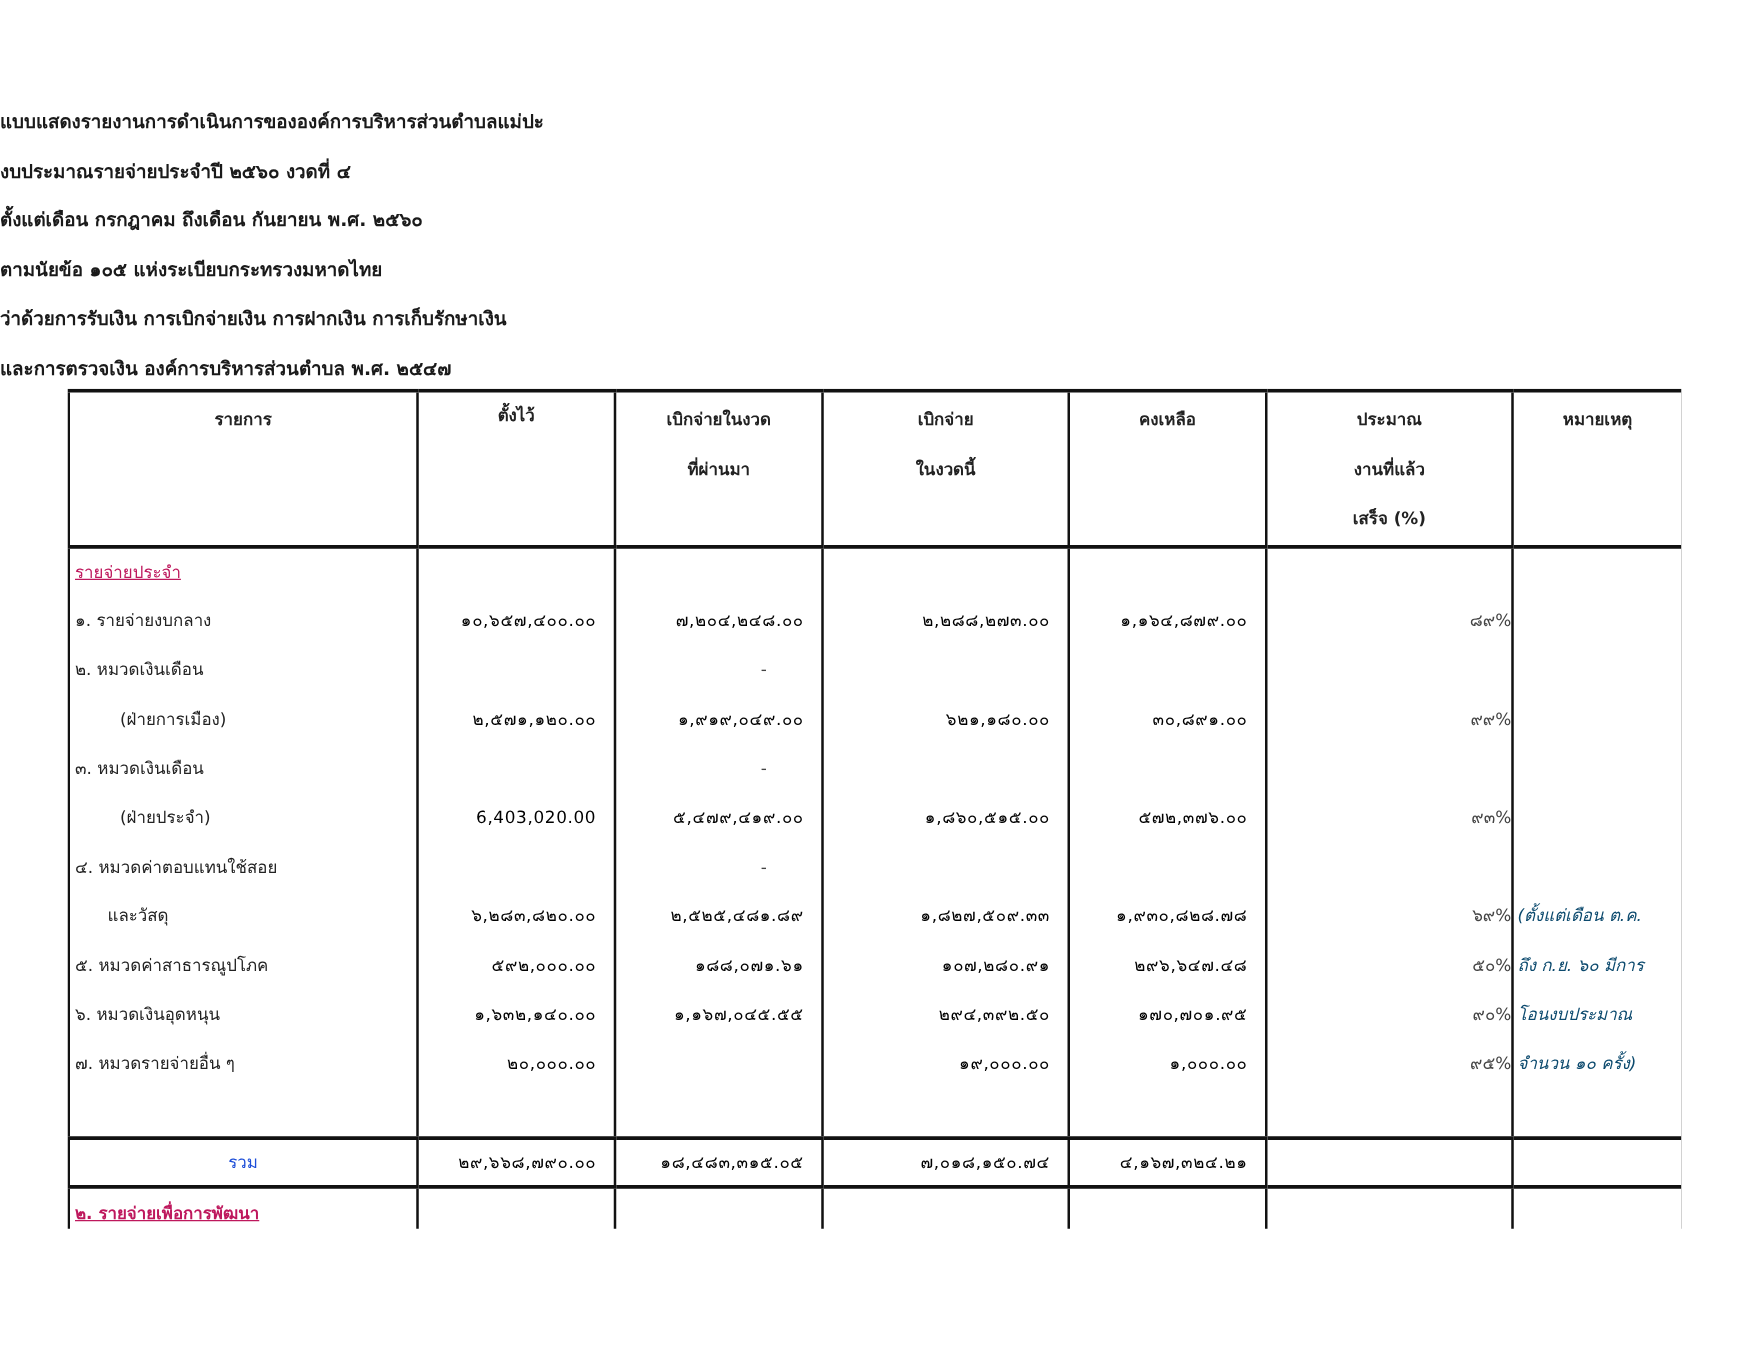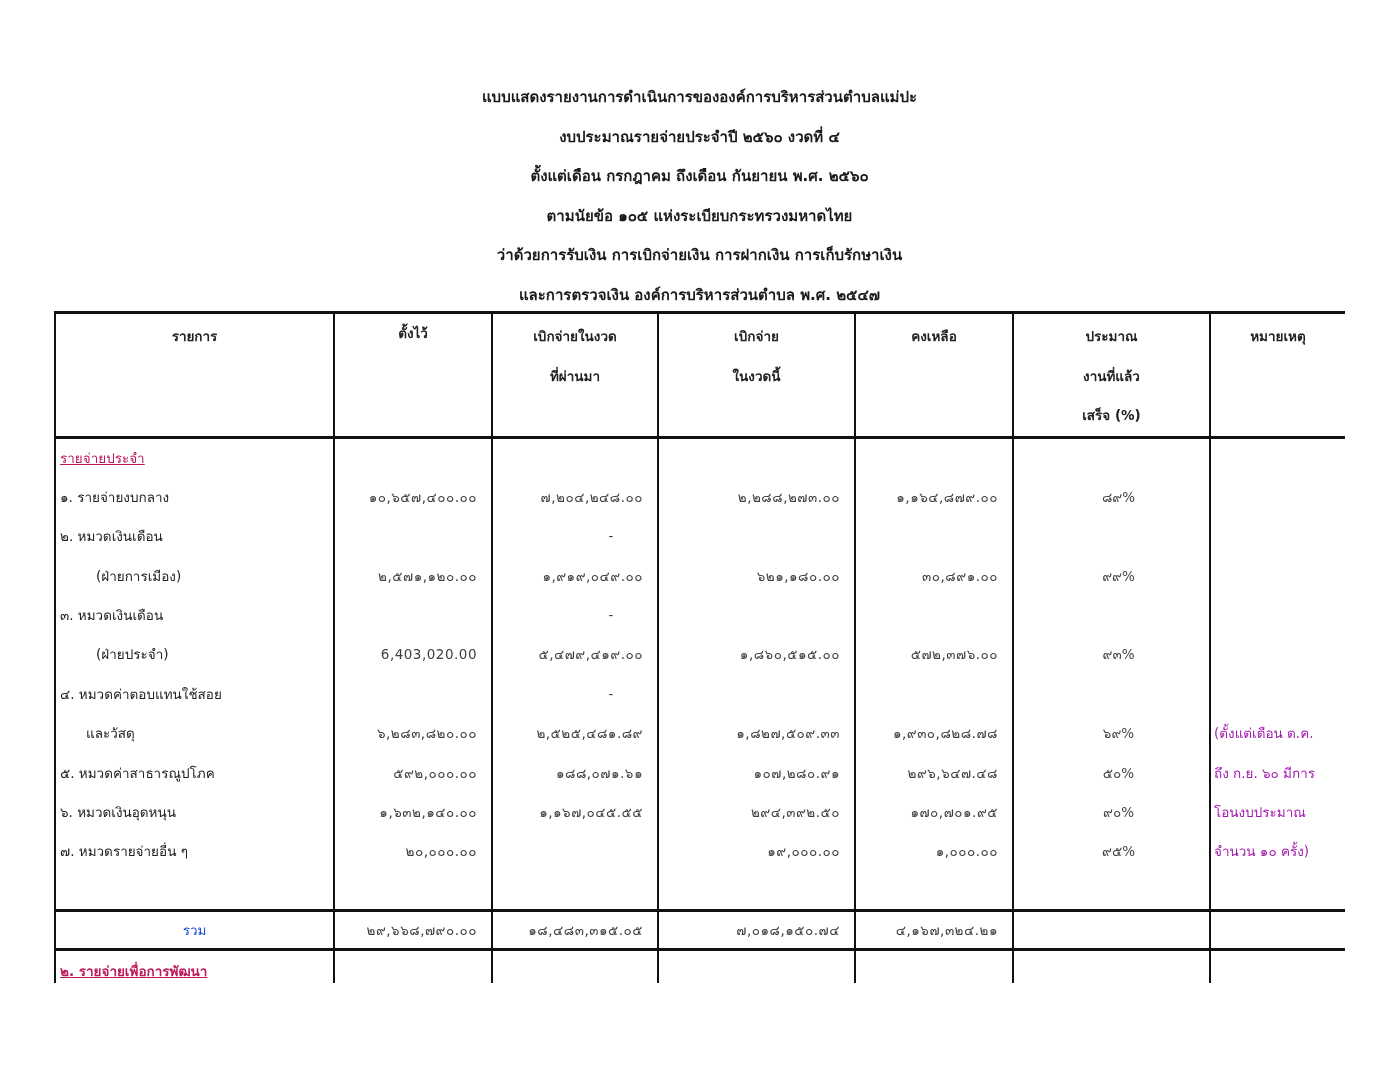--- a/index.html
+++ b/index.html
@@ -1,34 +1,34 @@
 <!DOCTYPE html>
 <html><head>
 <meta charset="utf-8">
 <style>
   html, body { margin:0; padding:0; background:#ffffff; }
   body { width:1399px; height:1080px; position:relative; overflow:hidden;
          font-family:"DejaVu Sans", "Liberation Sans", sans-serif; color:#222; }
-  .title-block { position:absolute; left:0; top:84px; width:1399px; text-align:center; }
+  .title-block { position:absolute; left:0; top:84px; width:1399px; }
   .title-line { font-size:15px; font-weight:bold; height:39.5px; line-height:26px; color:#1a1a1a; }
   .table-wrap { position:absolute; left:54px; top:311px; width:1291px; height:672px; overflow:hidden; }
   table { border-collapse:collapse; width:1291px; table-layout:fixed; }
   td, th { border-left:2.5px solid #111; border-right:2.5px solid #111; padding:0; vertical-align:top; font-size:13.5px; }
   thead th { border-top:3px solid #111; border-bottom:3px solid #111; height:116px; font-weight:bold; text-align:center; }
   .hdr-line { display:block; line-height:39.5px; height:39.5px; }
   .hdr-first { padding-top:3px; }
   .body-cell { height:470px; }
   .cell-line { height:39.4px; line-height:39.4px; white-space:nowrap; overflow:hidden; }
   .lbl { padding-left:4px; }
   .lbl.indent { padding-left:40px; }
   .lbl.indent2 { padding-left:30px; }
-  .num { text-align:right; padding-right:14px; color:#404040; letter-spacing:0.5px; }
+  .num { text-align:right; padding-right:14px; color:#000000; letter-spacing:0.5px; }
   .dash { text-align:center; padding-left:72px; color:#444; }
-  .pct { text-align:center; color:#444;margin-left:14px; }
-  .remark { padding-left:3px; color:#a21caf; }
+  .pct { text-align:right; color:#444;margin-left:14px; }
+  .remark { padding-left:3px; color:#0c4a6e;font-style:italic; }
   .section-title { text-decoration:underline; font-weight:normal; color:#be185d; }
   tr.total td { border-top:3px solid #111; border-bottom:3px solid #111; height:36px; line-height:36px; }
   tr.total .tlabel { text-align:center; color:#1d4ed8; }
   tr.sect2 td { height:40px; line-height:40px; }
 </style>
 </head>
 <body>
 
 <div class="title-block">
   <div class="title-line">แบบแสดงรายงานการดำเนินการขององค์การบริหารส่วนตำบลแม่ปะ</div>

